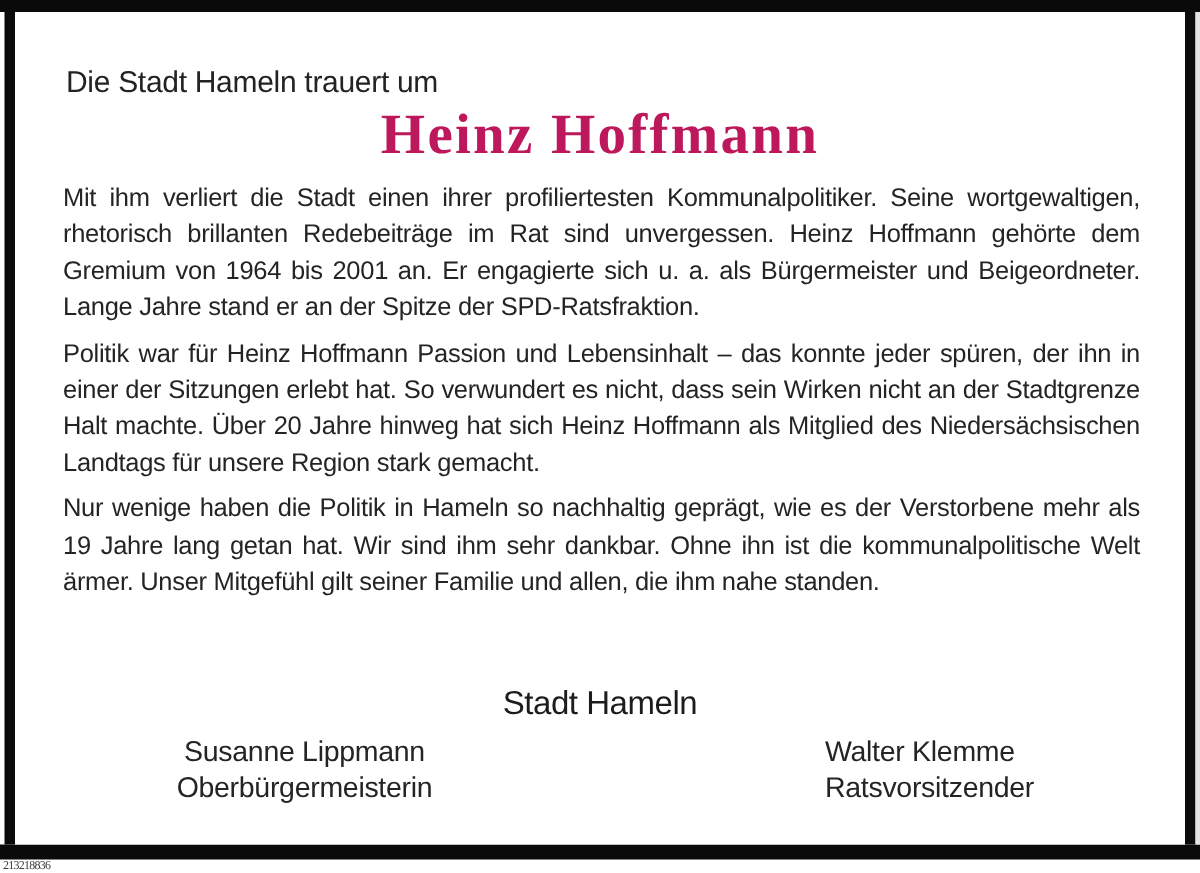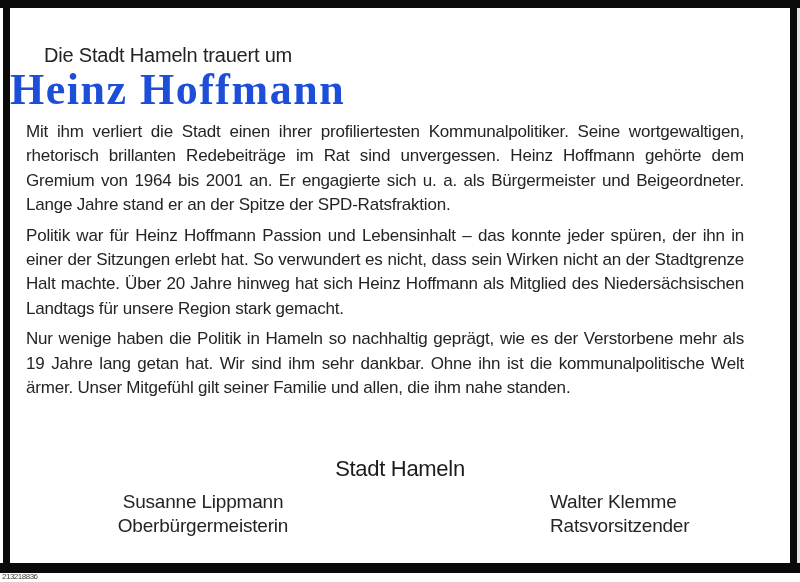--- a/index.html
+++ b/index.html
@@ -39,31 +39,31 @@
     line-height: 22px;
     letter-spacing: -0.2px;
     color: #232323;
   }
   .name {
     position: absolute;
     left: 0;
     top: 62px;
     width: 100%;
     margin: 0;
-    text-align: left;
+    text-align: center;
     font-family: "Liberation Serif", serif;
     font-weight: bold;
-    font-size: 44px;
+    font-size: 38px;
     line-height: 40px;
     letter-spacing: 1.5px;
-    color: #1d4ed8;
+    color: #be185d;
   }
   .text-block {
     position: absolute;
-    left: 16px;
+    left: 32px;
     top: 112px;
     width: 718px;
   }
   .text-block p {
     margin: 0 0 6px 0;
     font-size: 17px;
     line-height: 24.4px;
     letter-spacing: -0.2px;
     text-align: justify;
     color: #242424;
@@ -93,21 +93,21 @@
     letter-spacing: -0.2px;
     color: #242424;
   }
   .sig-left  { left: 73px;  width: 240px; text-align: center; }
   .sig-right { left: 540px; width: 220px; text-align: left; }
 
   .ref {
     position: absolute;
     left: 2px;
     top: 572px;
-    font-family: Liberation Sans, sans-serif;
+    font-family: Liberation Serif, serif;
     font-size: 8px;
     line-height: 9px;
     letter-spacing: -0.5px;
     color: #3d3d3d;
   }
 </style>
 </head>
 <body>
 
 <div class="page">

